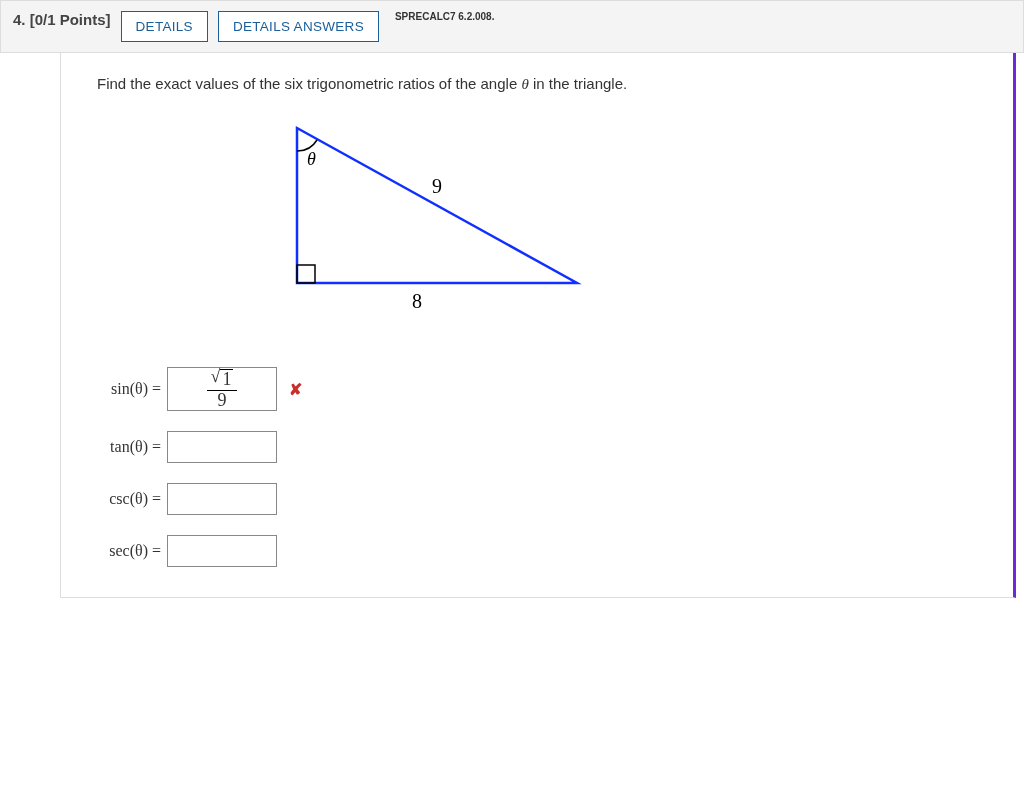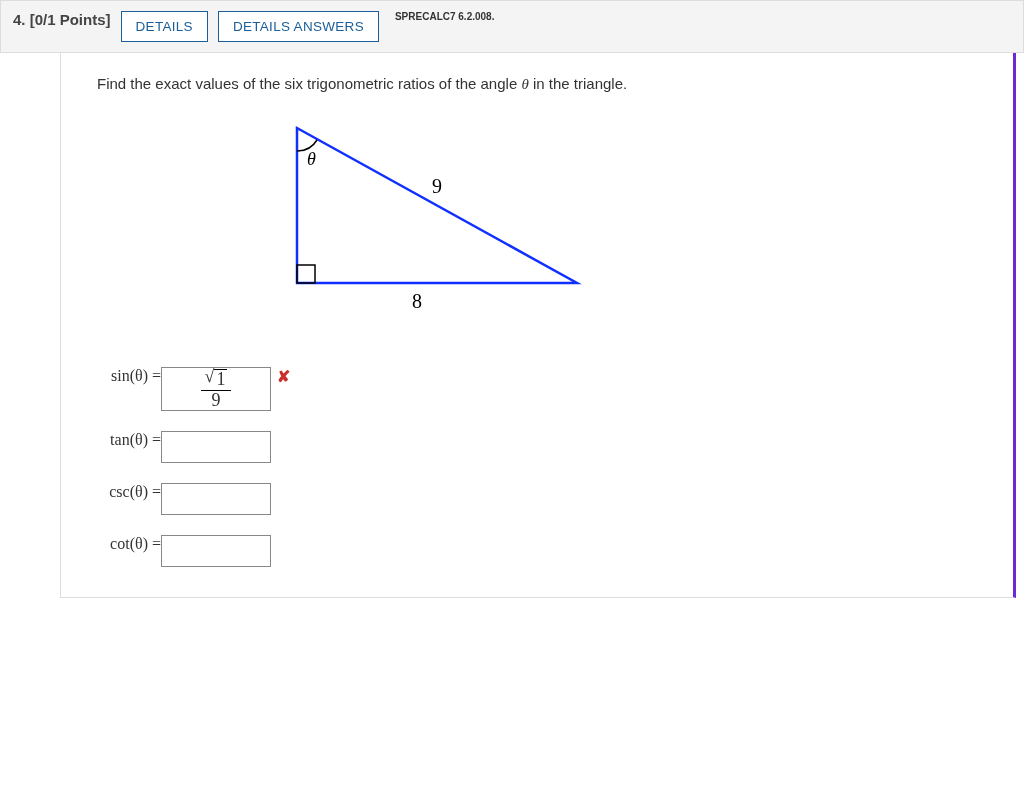--- a/index.html
+++ b/index.html
@@ -54,21 +54,22 @@
   .figure-wrap {
     margin: 10px 0 40px 180px;
   }
   .answer-rows {
     display: flex;
     flex-direction: column;
     gap: 20px;
   }
   .answer-row {
     display: flex;
-    align-items: flex-start;
+    align-items: center;
+    gap: 6px;
     font-size: 15px;
   }
   .trig-label {
     font-family: "Times New Roman", serif;
     font-size: 16px;
     min-width: 64px;
     text-align: right;
   }
   .answer-box {
     border: 1px solid #888;
@@ -160,20 +161,20 @@
     <div class="answer-row">
       <span class="trig-label">tan(θ) =</span>
       <div class="answer-box small"></div>
     </div>
 
     <div class="answer-row">
       <span class="trig-label">csc(θ) =</span>
       <div class="answer-box small"></div>
     </div>
 
-
     <div class="answer-row">
-      <span class="trig-label">cot(θ) =</span>
+      <span class="trig-label">sec(θ) =</span>
       <div class="answer-box small"></div>
     </div>
+
 
   </div>
 </div>
 
 </body></html>

